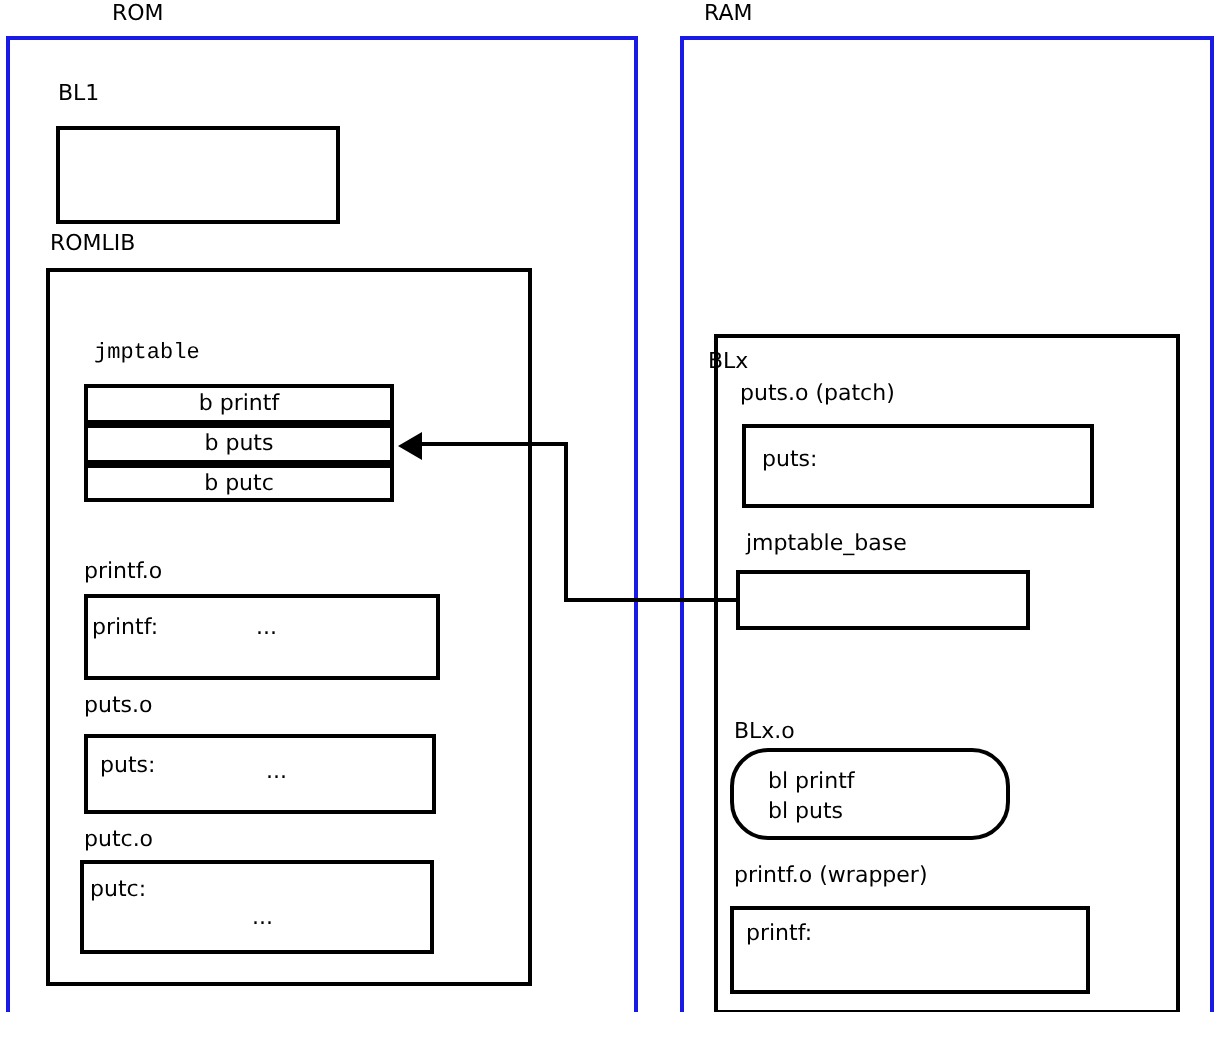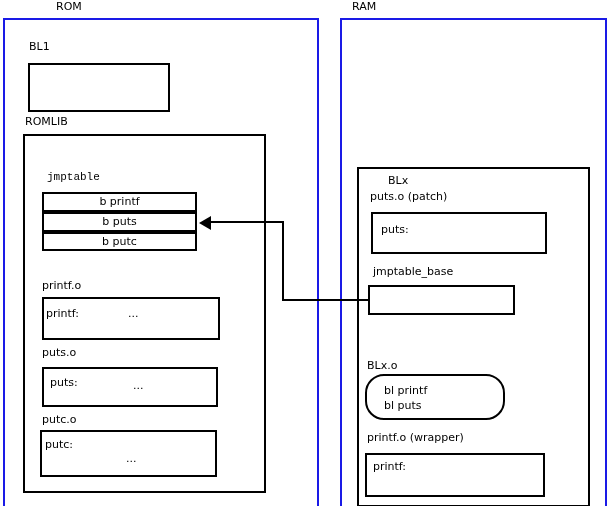--- a/index.html
+++ b/index.html
@@ -90,21 +90,21 @@
   <div class="lbl" style="left:42px;top:414px;">putc.o</div>
   <div class="box" style="left:40px;top:430px;width:177px;height:47px;">
     <div class="inner-text" style="left:3px;top:6px;">putc:</div>
     <div class="inner-text" style="left:84px;top:20px;">...</div>
   </div>
 
   <div class="lbl" style="left:352px;top:1px;">RAM</div>
   <div class="region" style="left:340px;top:18px;width:267px;height:504px;"></div>
 
   <div class="box" style="left:357px;top:167px;width:233px;height:340px;"></div>
-  <div class="lbl" style="left:388px;top:175px;text-align:center;">BLx</div>
+  <div class="lbl" style="left:354px;top:175px;text-align:center;">BLx</div>
 
   <div class="lbl" style="left:370px;top:191px;">puts.o (patch)</div>
   <div class="box" style="left:371px;top:212px;width:176px;height:42px;">
     <div class="inner-text" style="left:8px;top:9px;">puts:</div>
   </div>
 
   <div class="lbl" style="left:373px;top:266px;">jmptable_base</div>
   <div class="box" style="left:368px;top:285px;width:147px;height:30px;"></div>
 
   <div class="lbl" style="left:367px;top:360px;">BLx.o</div>

